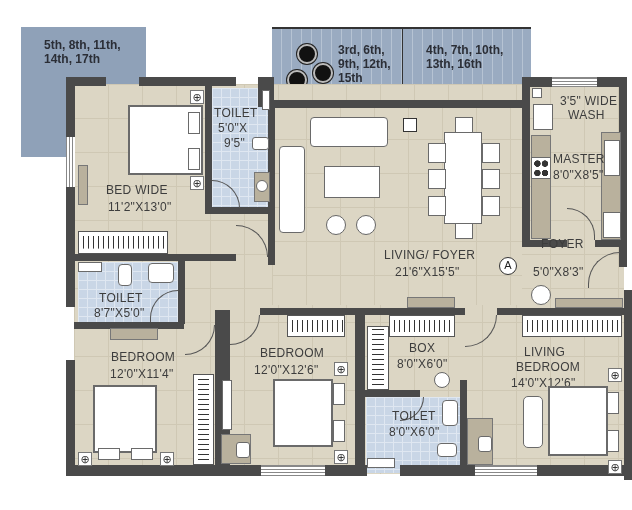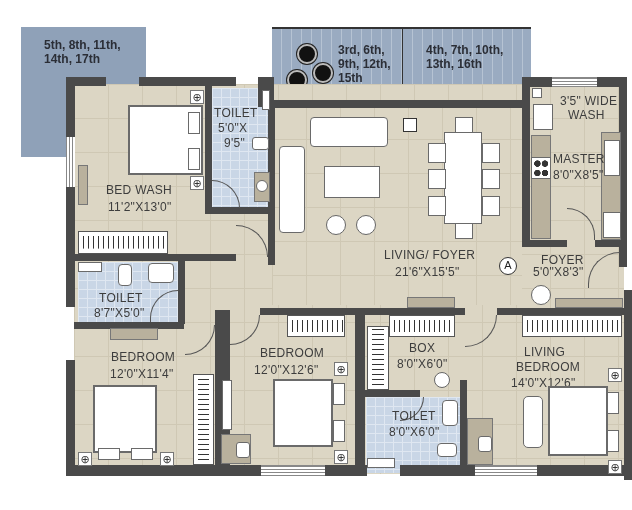--- a/index.html
+++ b/index.html
@@ -106,21 +106,21 @@
 <div class="door" style="left:588px;top:252px;width:32px;height:36px;border-radius:36px 0 0 0;border-right:none;border-bottom:none;"></div>
 <div class="door" style="left:400px;top:397px;width:24px;height:24px;border-radius:0 0 24px 0;border-left:none;border-top:none;"></div>
 
 <div class="bed" style="left:128px;top:105px;width:75px;height:70px;"></div>
 <div class="furn" style="left:188px;top:112px;width:12px;height:22px;"></div>
 <div class="furn" style="left:188px;top:148px;width:12px;height:22px;"></div>
 <div class="lamp" style="left:190px;top:90px;">⊕</div>
 <div class="lamp" style="left:190px;top:176px;">⊕</div>
 <div class="counter" style="left:78px;top:165px;width:10px;height:40px;"></div>
 <div class="ward" style="left:78px;top:231px;width:90px;height:23px;"></div>
-<div class="lbl" style="left:106px;top:184px;">BED WASH</div>
+<div class="lbl" style="left:106px;top:184px;">BED WIDE</div>
 <div class="lbl" style="left:108px;top:201px;">11'2"X13'0"</div>
 
 <div class="lbl" style="left:214px;top:107px;">TOILET</div>
 <div class="lbl" style="left:218px;top:122px;">5'0"X</div>
 <div class="lbl" style="left:224px;top:137px;">9'5"</div>
 <div class="furn" style="left:252px;top:137px;width:17px;height:13px;border-radius:3px;"></div>
 <div class="counter" style="left:254px;top:172px;width:16px;height:30px;"></div>
 <div class="furn" style="left:256px;top:180px;width:12px;height:12px;border-radius:50%;"></div>
 <div class="furn" style="left:262px;top:90px;width:8px;height:20px;"></div>
 
@@ -149,21 +149,21 @@
 <div class="lbl" style="left:560px;top:95px;">3'5" WIDE</div>
 <div class="lbl" style="left:568px;top:109px;">WASH</div>
 <div class="counter" style="left:531px;top:135px;width:20px;height:104px;"></div>
 <div class="furn" style="left:531px;top:157px;width:20px;height:22px;background-image:radial-gradient(circle at 30% 28%,#333 3px,transparent 3.5px),radial-gradient(circle at 72% 28%,#333 3px,transparent 3.5px),radial-gradient(circle at 30% 75%,#333 3px,transparent 3.5px),radial-gradient(circle at 72% 75%,#333 3px,transparent 3.5px);"></div>
 <div class="counter" style="left:601px;top:132px;width:20px;height:108px;"></div>
 <div class="furn" style="left:604px;top:140px;width:16px;height:36px;"></div>
 <div class="furn" style="left:603px;top:212px;width:18px;height:26px;"></div>
 <div class="lbl" style="left:553px;top:153px;">MASTER</div>
 <div class="lbl" style="left:553px;top:169px;">8'0"X8'5"</div>
 
-<div class="lbl" style="left:541px;top:254px;">FOYER</div>
+<div class="lbl" style="left:541px;top:238px;">FOYER</div>
 <div class="lbl" style="left:533px;top:266px;">5'0"X8'3"</div>
 <div class="stool" style="left:531px;top:285px;"></div>
 <div class="counter" style="left:555px;top:298px;width:68px;height:10px;"></div>
 
 <div class="furn" style="left:78px;top:262px;width:24px;height:10px;"></div>
 <div class="furn" style="left:118px;top:264px;width:14px;height:22px;border-radius:4px;"></div>
 <div class="furn" style="left:148px;top:263px;width:26px;height:20px;border-radius:4px;"></div>
 <div class="lbl" style="left:99px;top:292px;">TOILET</div>
 <div class="lbl" style="left:94px;top:307px;">8'7"X5'0"</div>
 

